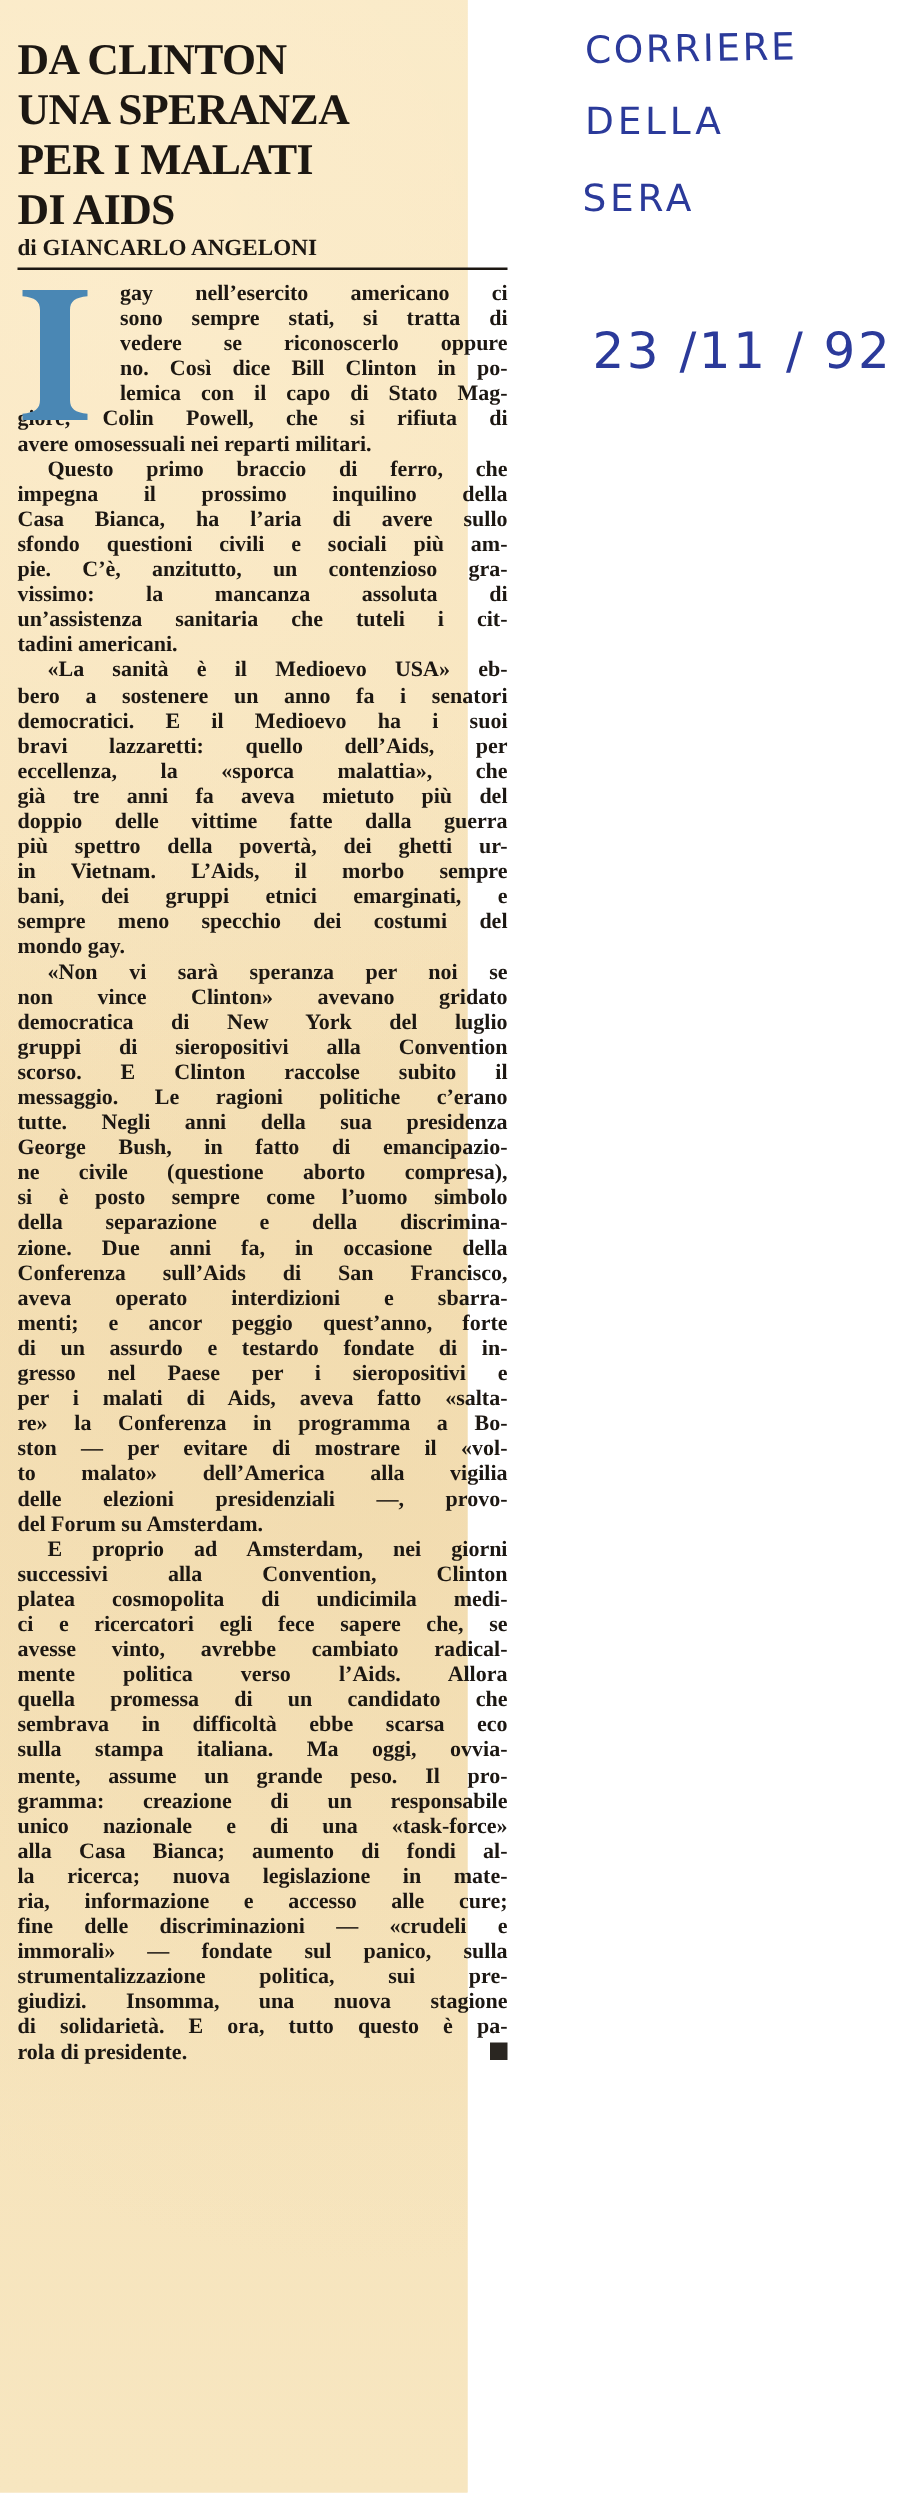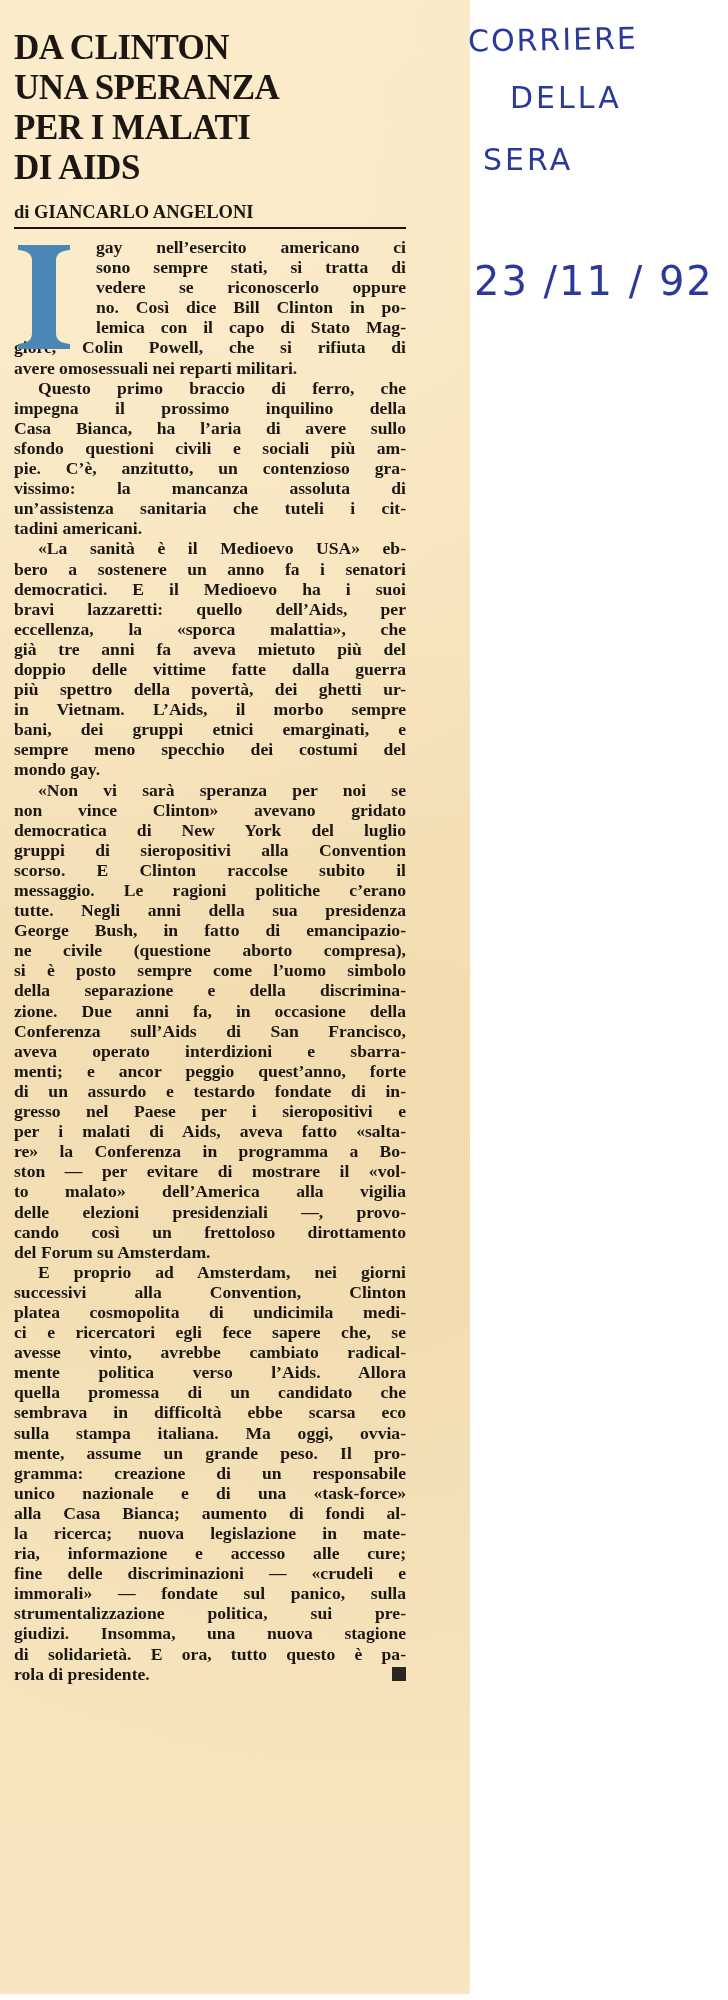--- a/index.html
+++ b/index.html
@@ -1,38 +1,38 @@
 <!DOCTYPE html>
 <html><head>
 <meta charset="utf-8">
 <style>
   html, body { margin:0; padding:0; }
   body {
     width:728px; height:2000px; background:#ffffff; position:relative; overflow:hidden;
   }
   .clipping {
-    position:absolute; left:0; top:0; width:470px; height:1994px;
+    position:absolute; left:0; top:0; width:374px; height:1994px;
     background:#f7e5bf;
     background-image:
       radial-gradient(circle at 20% 10%, rgba(255,240,210,0.6), transparent 40%),
       radial-gradient(circle at 80% 60%, rgba(235,210,160,0.35), transparent 50%),
       linear-gradient(180deg, #f8e8c4 0%, #f5e0b6 50%, #f7e6c0 100%);
     box-sizing:border-box;
     padding:28px 8px 0 14px;
     font-family:"Liberation Serif", "DejaVu Serif", serif;
     color:#1c1712;
   }
   .headline {
     font-weight:bold; font-size:35px; line-height:40px; letter-spacing:-0.5px;
     margin:0; padding:0 0 0 0;
   }
   .headline span { display:block; }
   .byline {
     font-weight:bold; font-size:18.5px; line-height:22px;
-    margin-top:13px; padding-bottom:4px;
+    padding-bottom:4px;
     border-bottom:2px solid #1c1712;
     width:392px;
   }
   .body {
     margin-top:8px; width:392px;
     font-weight:bold; font-size:17.6px; line-height:20.1px;
     text-align:justify; hyphens:manual;
   }
   .line { display:block; text-align:justify; text-align-last:justify; white-space:nowrap; height:20.1px; overflow:visible; }
   .line.last { text-align-last:left; }
@@ -41,22 +41,22 @@
   .dropcap-svg { position:absolute; left:2px; top:8px; }
   .line.dc { padding-left:82px; }
   .endmark {
     display:inline-block; width:14px; height:14px; background:#2a2621; float:right; margin-top:3px;
   }
   .handwriting {
     position:absolute; font-family:"DejaVu Sans", sans-serif; color:#2b3a9a;
     font-weight:normal; letter-spacing:3px;
   }
   .hw-1 { left:468px; top:22px; font-size:30px; letter-spacing:2px; transform:rotate(-1deg); }
-  .hw-2 { left:468px; top:80px; font-size:30px;margin-left:42px; }
-  .hw-3 { left:483px; top:142px; font-size:30px; }
+  .hw-2 { left:468px; top:80px; font-size:30px; }
+  .hw-3 { left:466px; top:142px; font-size:30px; }
   .hw-4 { left:474px; top:258px; font-size:40px; letter-spacing:2px; }
 </style>
 </head>
 <body>
 
 <div class="clipping">
   <h1 class="headline">
     <span>DA CLINTON</span>
     <span>UNA SPERANZA</span>
     <span>PER I MALATI</span>
@@ -110,21 +110,20 @@
       <span class="line">Conferenza sull’Aids di San Francisco,</span>
       <span class="line">aveva operato interdizioni e sbarra-</span>
       <span class="line">menti; e ancor peggio quest’anno, forte</span>
       <span class="line">di un assurdo e testardo fondate di in-</span>
       <span class="line">gresso nel Paese per i sieropositivi e</span>
       <span class="line">per i malati di Aids, aveva fatto «salta-</span>
       <span class="line">re» la Conferenza in programma a Bo-</span>
       <span class="line">ston — per evitare di mostrare il «vol-</span>
       <span class="line">to malato» dell’America alla vigilia</span>
       <span class="line">delle elezioni presidenziali —, provo-</span>
-      <span class="line">cando così un frettoloso dirottamento</span>
       <span class="line last">del Forum su Amsterdam.</span>
       <span class="line indent">E proprio ad Amsterdam, nei giorni</span>
       <span class="line">successivi alla Convention, Clinton</span>
       <span class="line">platea cosmopolita di undicimila medi-</span>
       <span class="line">ci e ricercatori egli fece sapere che, se</span>
       <span class="line">avesse vinto, avrebbe cambiato radical-</span>
       <span class="line">mente politica verso l’Aids. Allora</span>
       <span class="line">quella promessa di un candidato che</span>
       <span class="line">sembrava in difficoltà ebbe scarsa eco</span>
       <span class="line">sulla stampa italiana. Ma oggi, ovvia-</span>

